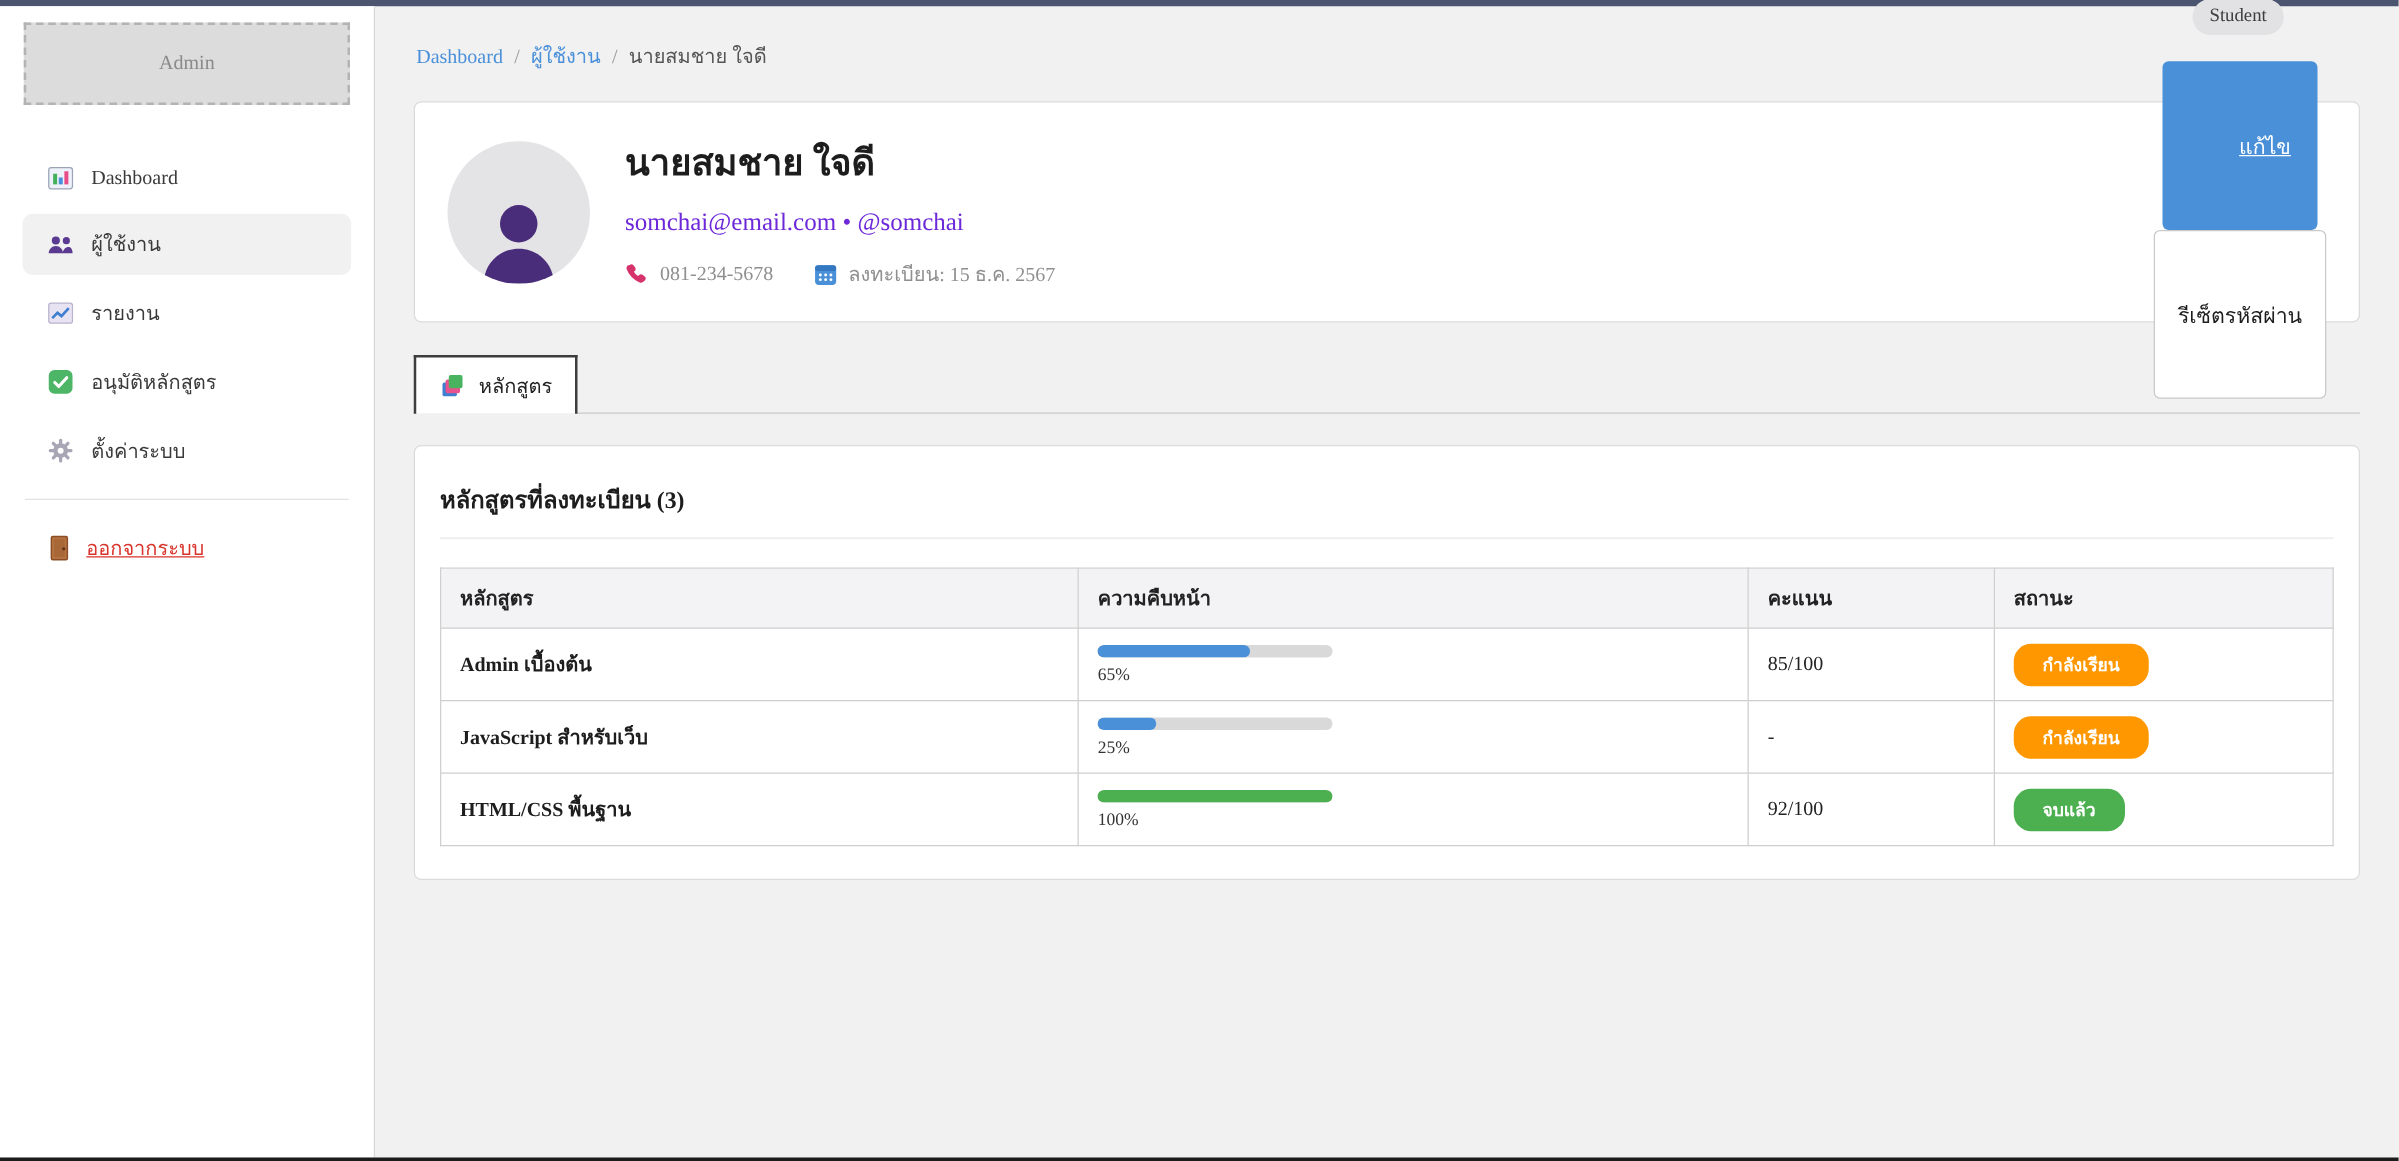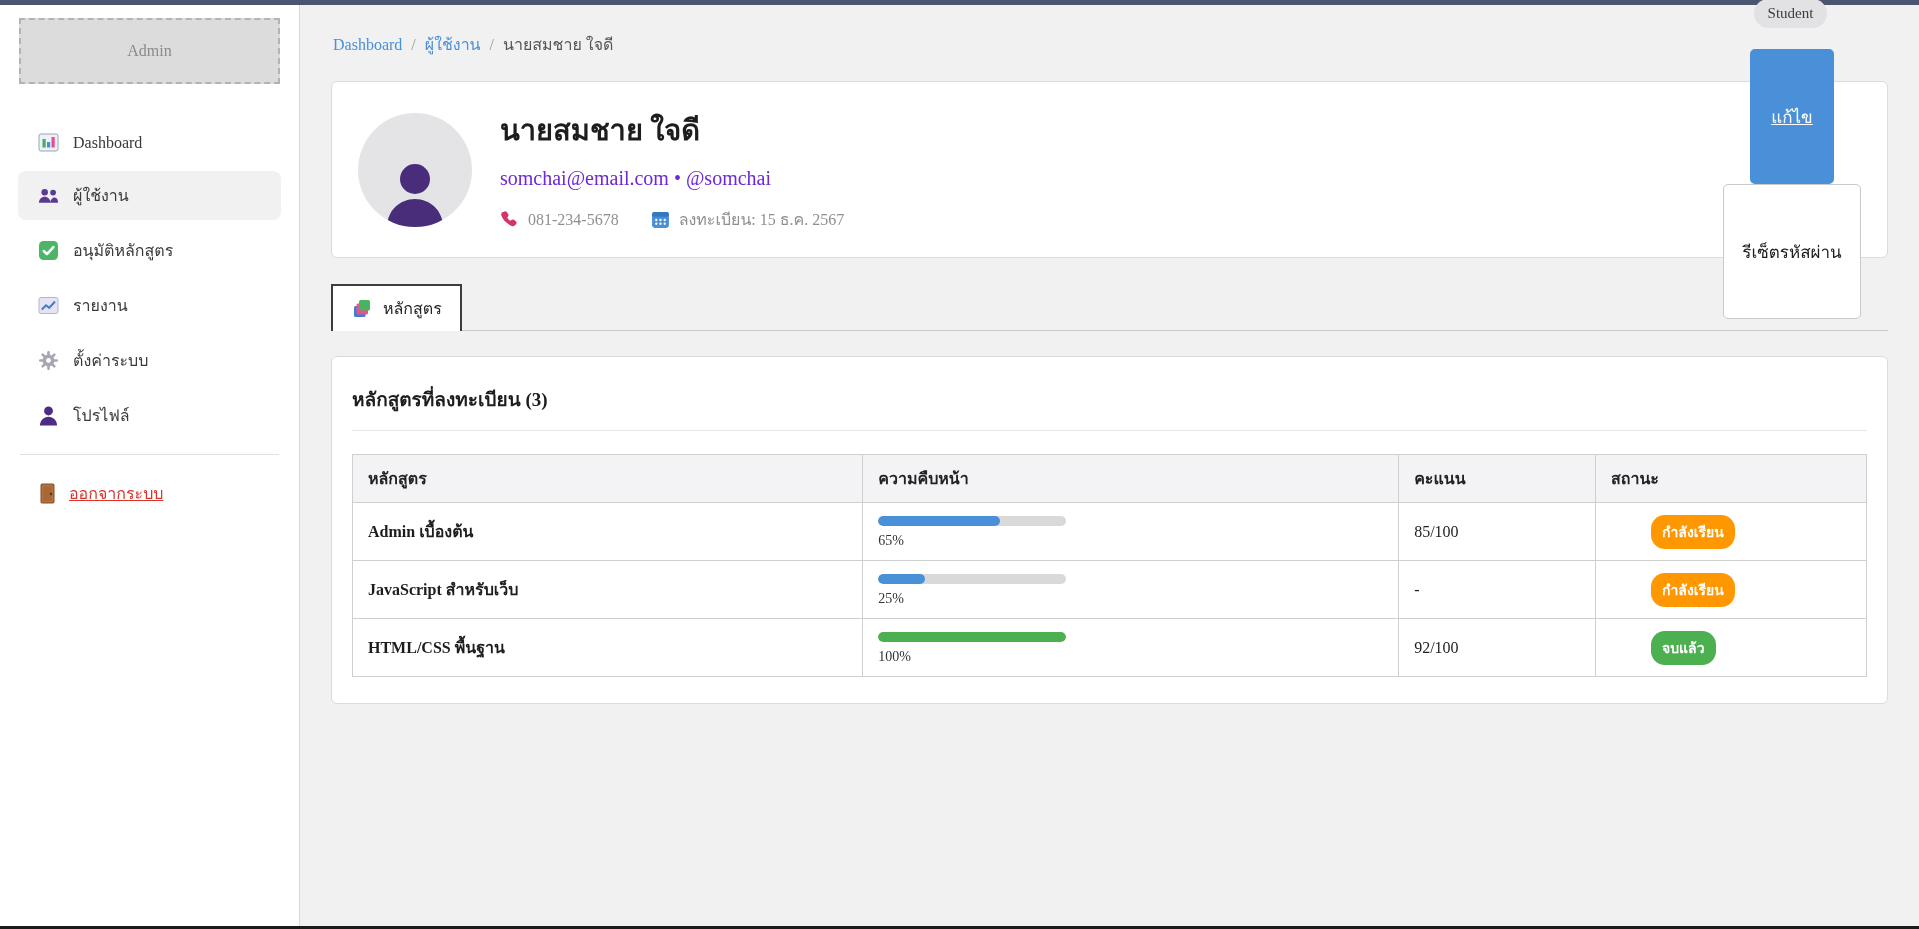--- a/index.html
+++ b/index.html
@@ -55,21 +55,21 @@
   .meta-icon svg{width:19px;height:19px;display:block;}
   .meta-gap{width:14px;}
   .right-group{display:flex;align-items:center;flex-direction:column;}
   .role-badge{
     background:#e2e2e4;color:#3c3c3c;border-radius:15px;padding:6px 14px;font-size:15px;
     position:relative;top:-21px;margin-right:3px;white-space:nowrap;
   }
   .btn-edit{
     width:84px;height:135px;background:#4a90d9;border-radius:5px;color:#ffffff;
     display:flex;align-items:center;justify-content:center;font-size:17px;
-    text-decoration:underline;cursor:pointer;flex-shrink:0;
+    text-decoration:underline;cursor:pointer;flex-shrink:0;padding-left:40px;
   }
   .btn-reset{
     width:138px;height:135px;background:#ffffff;border:1px solid #c9c9c9;border-radius:5px;
     display:flex;align-items:center;justify-content:center;font-size:17px;color:#1d1d1d;
     box-sizing:border-box;cursor:pointer;flex-shrink:0;text-decoration:none;
   }
 
   .tabbar{margin-top:26px;border-bottom:1px solid #c9c9c9;display:flex;}
   .tab{
     background:#fff;border:2px solid #3d3d3d;border-bottom:none;margin-bottom:-1px;
@@ -90,22 +90,22 @@
   .courses td{height:35px;}
   .col-course{width:33.7%;}
   .col-progress{width:35.4%;}
   .col-score{width:13.0%;}
   .col-status{width:17.9%;}
   .course-name{font-weight:bold;color:#1d1d1d;}
   .track{width:188px;height:10px;border-radius:5px;background:#d9d9d9;overflow:hidden;margin:2px 0 7px 0;}
   .fill{height:100%;border-radius:5px;}
   .progress-label{font-size:14px;color:#333;}
   .status-badge{
-    display:inline-block;padding:6px 11px;border-radius:14px;color:#fff;
-    font-size:14px;font-weight:bold;white-space:nowrap;margin-left:40px;
+    display:inline-block;padding:6px 23px;border-radius:14px;color:#fff;
+    font-size:14px;font-weight:bold;white-space:nowrap;
   }
 </style>
 </head>
 <body>
 
 <div class="top-strip"></div>
 
 <div class="layout">
   <aside class="sidebar">
     <div class="admin-box">Admin</div>
@@ -128,58 +128,49 @@
               <path d="M1 16c0-3.5 2.7-6.2 6-6.2s6 2.7 6 6.2z"></path>
               <circle cx="15.8" cy="5.4" r="3"></circle>
               <path d="M12.6 16c.5-3.1 2.5-5.3 5-5.3 2.2 0 3.4 2.3 3.4 5.3z"></path>
             </svg>
           </span>
           <span>ผู้ใช้งาน</span>
         </div>
         <div class="nav-item">
           <span class="nav-icon">
             <svg viewBox="0 0 21 21">
+              <rect x="1" y="2.5" width="19" height="16" rx="2" fill="#e7e3f2" stroke="#b9b3cc"></rect>
+              <path d="M3.8 14.5l4.2-4.2 3.2 2.6 5.8-6.4" stroke="#3f7fd1" stroke-width="2.1" fill="none"></path>
+            </svg>
+          </span>
+          <span>รายงาน</span>
+        </div>
+        <div class="nav-item">
+          <span class="nav-icon">
+            <svg viewBox="0 0 21 21">
               <rect x="1" y="1" width="19" height="19" rx="4.5" fill="#4cb566"></rect>
               <path d="M5.8 11l3.2 3.2 6.4-7" stroke="#fff" stroke-width="2.5" fill="none" stroke-linecap="round" stroke-linejoin="round"></path>
             </svg>
           </span>
           <span>อนุมัติหลักสูตร</span>
-        </div>
-        <div class="nav-item">
-          <span class="nav-icon">
-            <svg viewBox="0 0 21 21">
-              <rect x="1" y="2.5" width="19" height="16" rx="2" fill="#e7e3f2" stroke="#b9b3cc"></rect>
-              <path d="M3.8 14.5l4.2-4.2 3.2 2.6 5.8-6.4" stroke="#3f7fd1" stroke-width="2.1" fill="none"></path>
-            </svg>
-          </span>
-          <span>รายงาน</span>
         </div>
         <div class="nav-item">
           <span class="nav-icon">
             <svg viewBox="0 0 21 21" fill="#a8a5b4">
               <g>
                 <rect x="9.2" y="1" width="2.6" height="19" rx="1.2"></rect>
                 <rect x="1" y="9.2" width="19" height="2.6" rx="1.2"></rect>
                 <rect x="9.2" y="1" width="2.6" height="19" rx="1.2" transform="rotate(45 10.5 10.5)"></rect>
                 <rect x="9.2" y="1" width="2.6" height="19" rx="1.2" transform="rotate(-45 10.5 10.5)"></rect>
               </g>
               <circle cx="10.5" cy="10.5" r="5.9"></circle>
               <circle cx="10.5" cy="10.5" r="2.4" fill="#fff"></circle>
             </svg>
           </span>
           <span>ตั้งค่าระบบ</span>
-        </div>
-        <div class="nav-item">
-          <span class="nav-icon">
-            <svg viewBox="0 0 17 17" fill="#4b2e83">
-              <circle cx="8.5" cy="4.8" r="3.6"></circle>
-              <path d="M1.6 16.5c0-3.8 3.1-6.9 6.9-6.9s6.9 3.1 6.9 6.9z"></path>
-            </svg>
-          </span>
-          <span>โปรไฟล์</span>
         </div>
       </nav>
     <hr class="side-div">
     <a class="logout">
       <span class="nav-icon" id="logout-icon">
           <svg viewBox="0 0 16 18">
             <rect x="2.5" y="1" width="11" height="16" rx="1" fill="#b5713f" stroke="#8a4f26"></rect>
             <rect x="4.5" y="3" width="7" height="12" fill="#8a4f26" opacity=".3"></rect>
             <circle cx="11" cy="9.5" r="1.1" fill="#5d3317"></circle>
           </svg>

